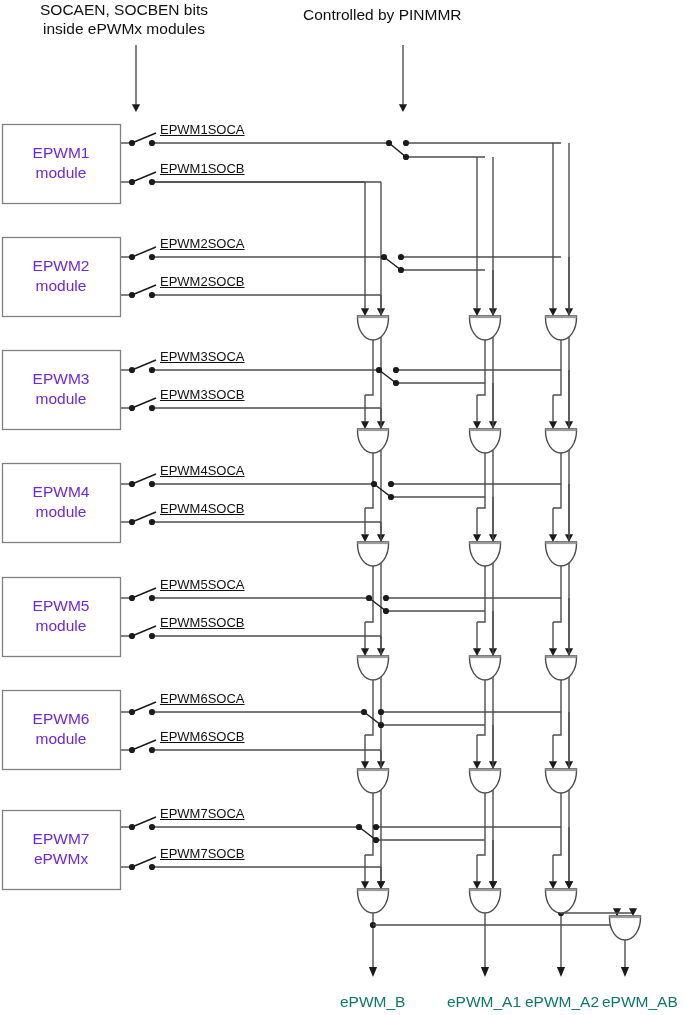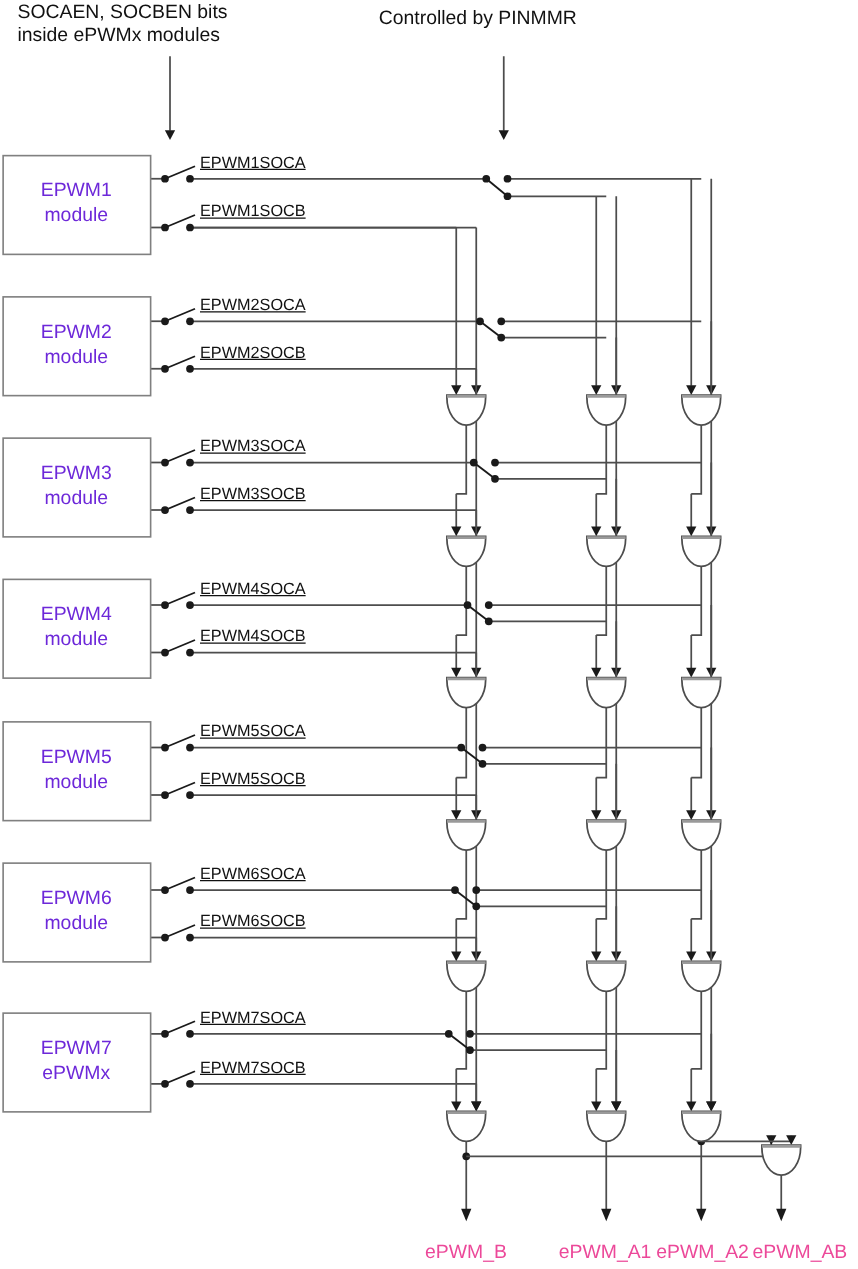--- a/index.html
+++ b/index.html
@@ -1,21 +1,21 @@
 <!DOCTYPE html>
 <html><head>
 <meta charset="utf-8">
 <style>
   html,body{margin:0;padding:0;background:#ffffff;}
   body{width:686px;height:1015px;position:relative;
        font-family:"Liberation Sans","DejaVu Sans",sans-serif;color:#000;}
   #diagram{position:absolute;left:0;top:0;width:686px;height:1015px;}
   .note{position:absolute;font-size:15.5px;line-height:19px;color:#111;white-space:pre;}
   .siglabel{position:absolute;font-size:13px;color:#111;white-space:nowrap;text-decoration:underline;}
-  .outlabel{position:absolute;font-size:15.5px;color:#ec4899;white-space:nowrap;text-align:center;}
+  .outlabel{position:absolute;font-size:15.5px;color:#0f766e;white-space:nowrap;text-align:center;}
   .modlabel{position:absolute;font-size:15.5px;color:#6d28d9;text-align:center;line-height:20px;white-space:pre;}
 </style>
 </head>
 <body>
 
 <div id="diagram">
   <svg id="svg-layer" width="686" height="1015" viewBox="0 0 686 1015" shape-rendering="geometricPrecision">
     <defs>
       <marker id="arrowhead" markerWidth="9" markerHeight="9" refX="4.2" refY="7.4" orient="0" markerUnits="userSpaceOnUse">
         <polygon points="0.3,0.6 8.1,0.6 4.2,7.8" fill="#1a1a1a"></polygon>
@@ -361,21 +361,21 @@
       <div class="siglabel" style="left: 160px; top: 577px;">EPWM5SOCA</div>
       <div class="siglabel" style="left: 160px; top: 615px;">EPWM5SOCB</div>
       <div class="modlabel" style="left: 2px; width: 118px; top: 708.5px;">EPWM6
 module</div>
       <div class="siglabel" style="left: 160px; top: 691px;">EPWM6SOCA</div>
       <div class="siglabel" style="left: 160px; top: 729px;">EPWM6SOCB</div>
       <div class="modlabel" style="left: 2px; width: 118px; top: 828.5px;">EPWM7
 ePWMx</div>
       <div class="siglabel" style="left: 160px; top: 806px;">EPWM7SOCA</div>
       <div class="siglabel" style="left: 160px; top: 846px;">EPWM7SOCB</div>
-      <div class="note" style="left: 14px; top: 0px; text-align: left;">SOCAEN, SOCBEN bits
+      <div class="note" style="left: 40px; top: 0px; text-align: center;">SOCAEN, SOCBEN bits
 inside ePWMx modules</div>
       <div class="note" style="left: 303px; top: 5px; text-align: left;">Controlled by PINMMR</div>
       <div class="outlabel" style="left: 340px; top: 993px;">ePWM_B</div>
       <div class="outlabel" style="left: 447px; top: 993px;">ePWM_A1</div>
       <div class="outlabel" style="left: 525px; top: 993px; text-align: right;">ePWM_A2</div>
       <div class="outlabel" style="left: 602px; top: 993px;">ePWM_AB</div>
     </div>
 </div>
 
 </body></html>

